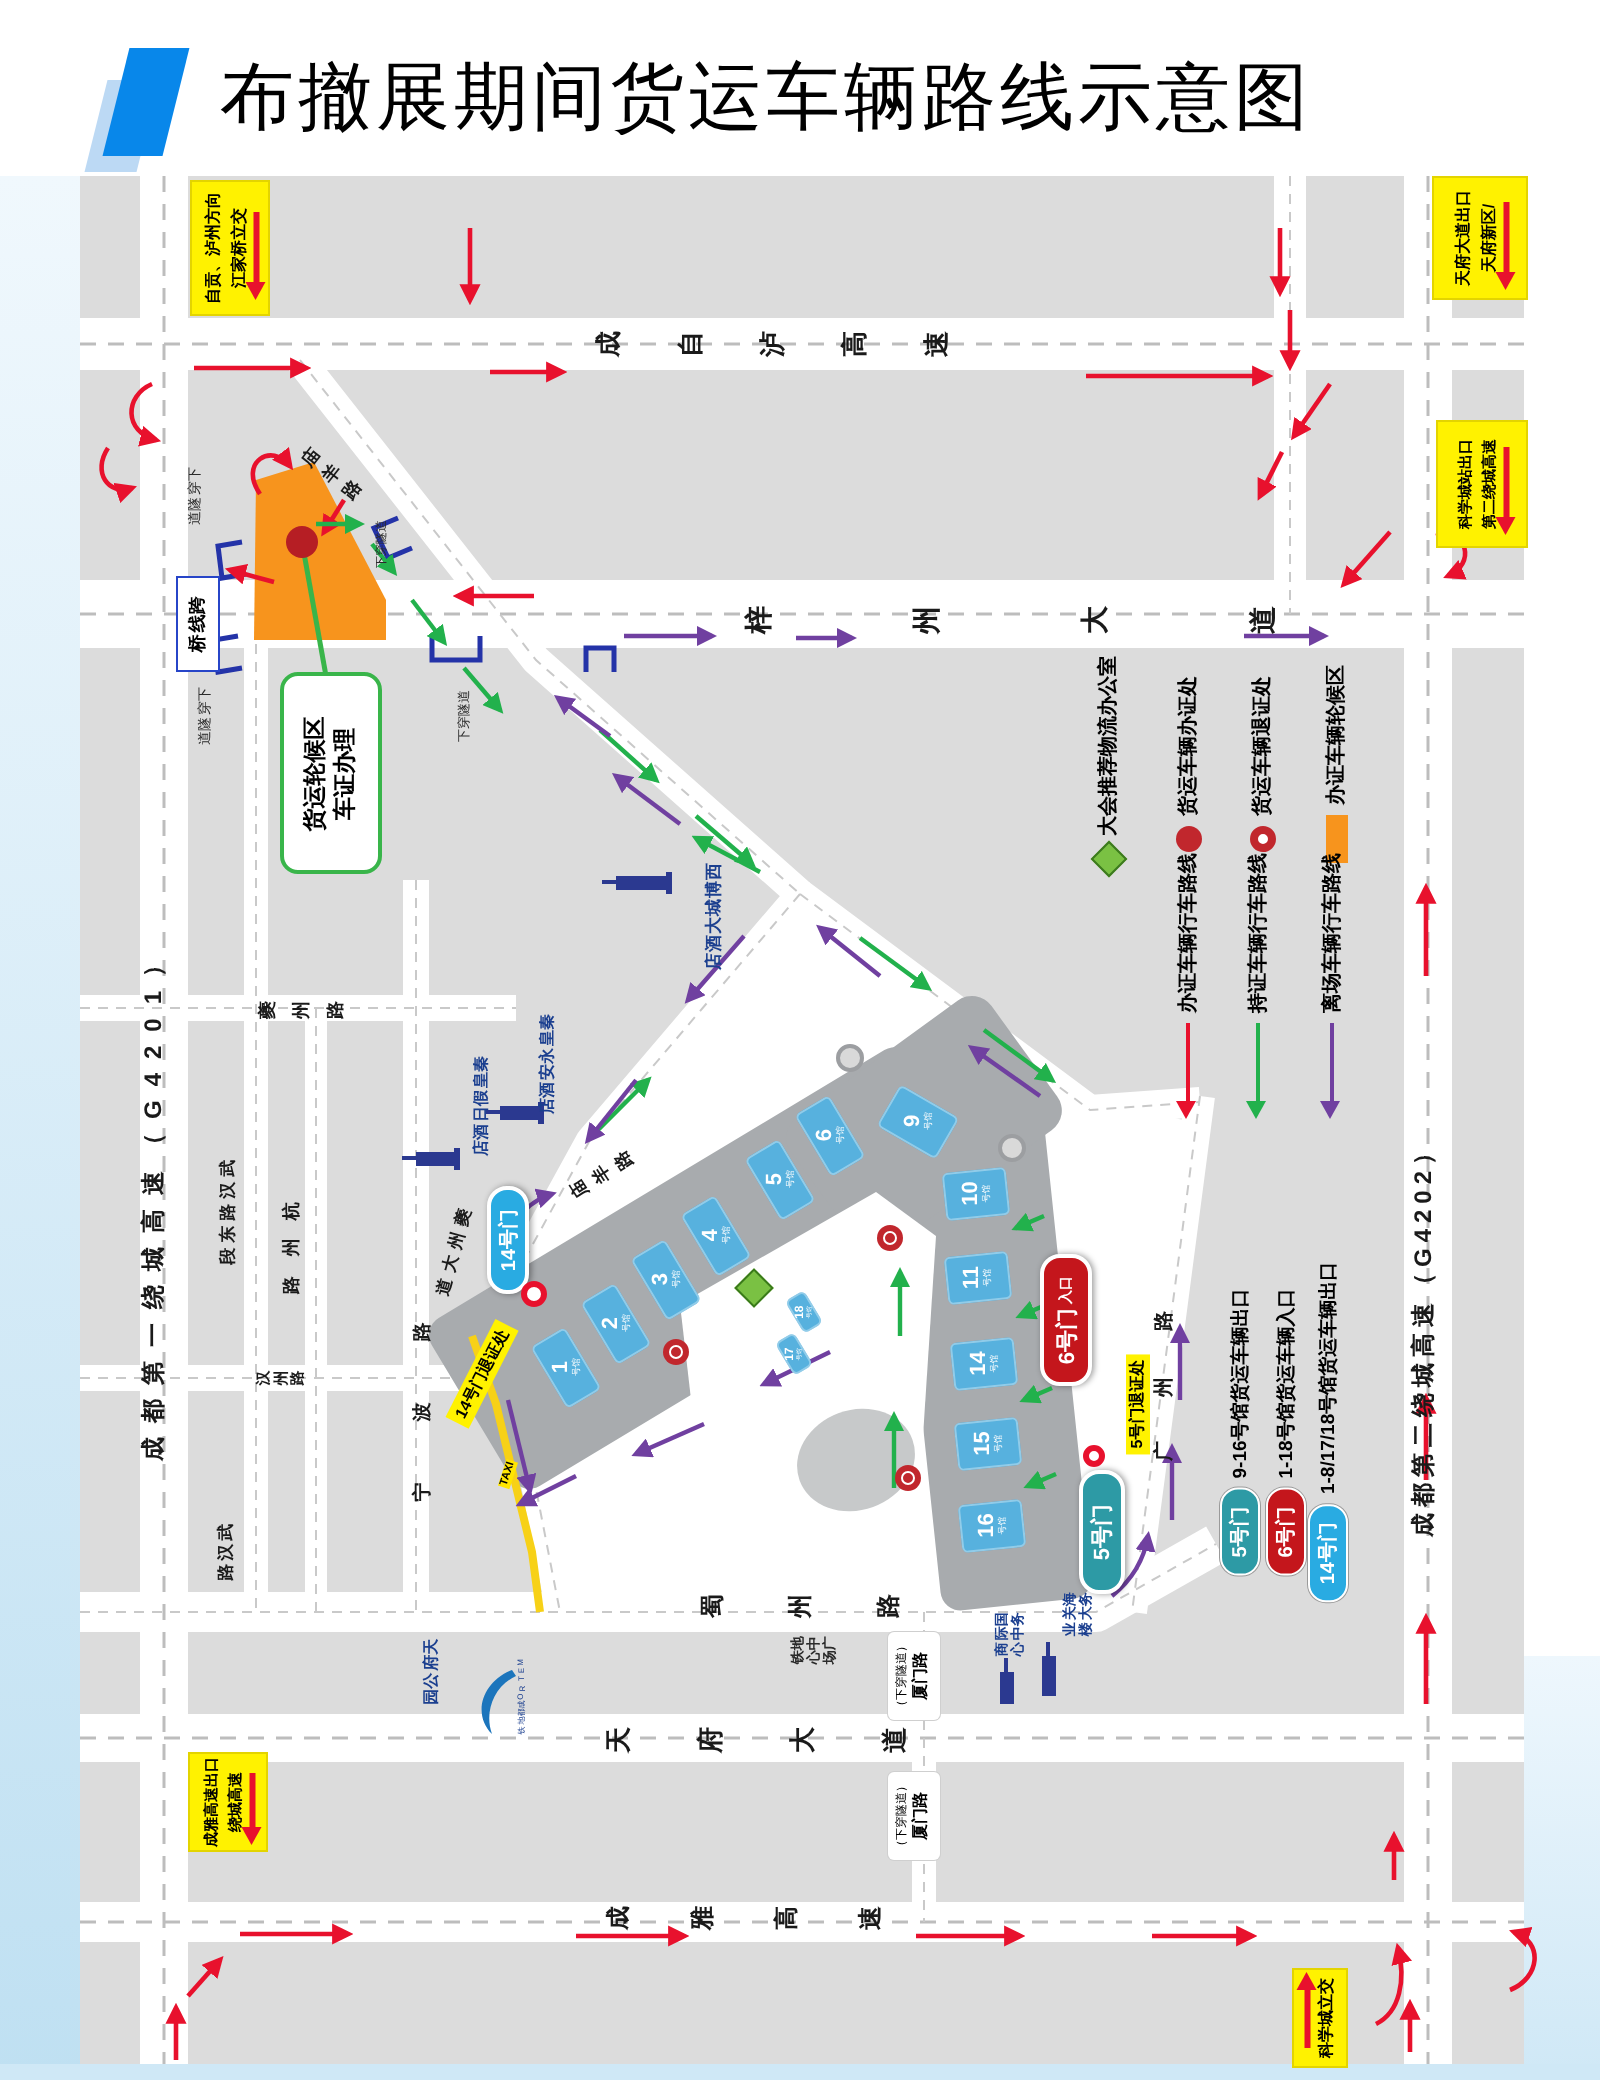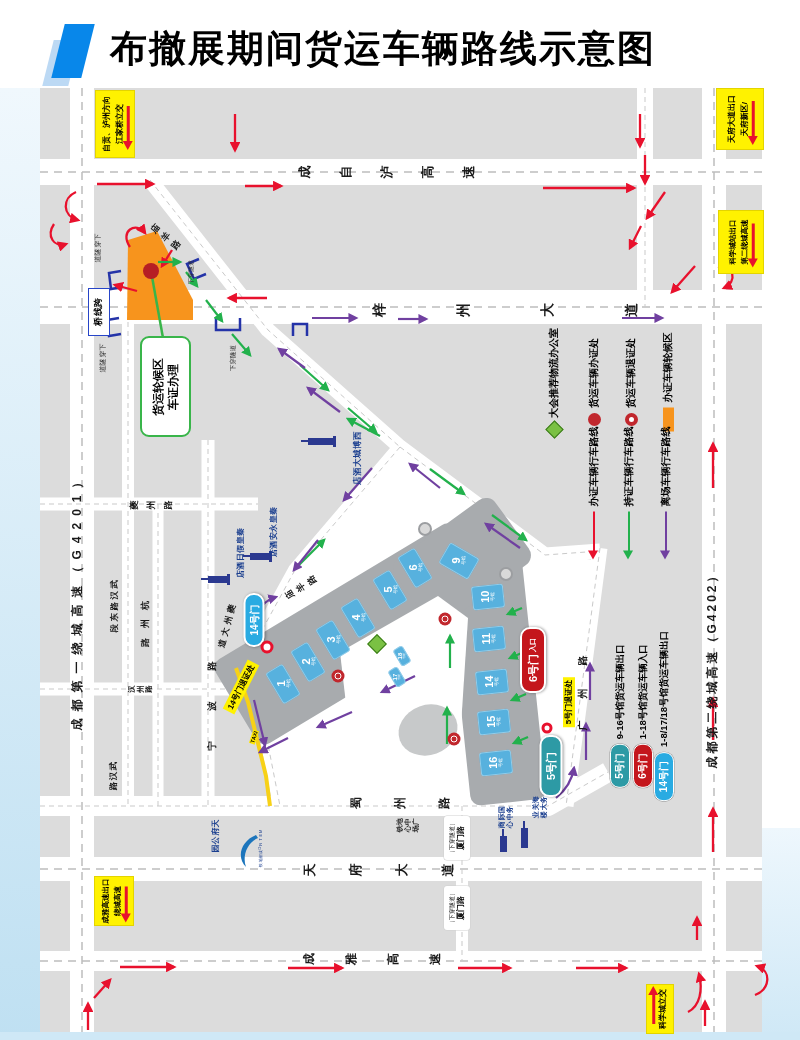--- a/index.html
+++ b/index.html
@@ -6,21 +6,21 @@
   #root{position:relative;width:800px;height:1040px;overflow:hidden;background:#fff;
         font-family:"Liberation Sans","DejaVu Sans",sans-serif;color:#000;}
   .abs{position:absolute;}
   
   .strip-l{left:0;top:88px;width:40px;height:952px;background:linear-gradient(180deg,#f0f8fd,#bfe0f2);}
   .strip-r{left:762px;top:828px;width:38px;height:212px;background:linear-gradient(180deg,#eef7fd,#cfe8f6);}
   .strip-b{left:0;top:1032px;width:800px;height:8px;background:#cfe8f6;}
   
   .logo-back{left:48px;top:40px;width:26px;height:46px;background:#bcd9f4;transform:skewX(-14deg);}
   .logo-front{left:58px;top:24px;width:30px;height:54px;background:#0887ea;transform:skewX(-14deg);}
-  .title{left:110px;top:24px;font-size:37px;font-weight:700;letter-spacing:2px;white-space:nowrap;}
+  .title{left:110px;top:24px;font-size:37px;font-weight:400;letter-spacing:2px;white-space:nowrap;}
   
   .cc{transform:translate(-50%,-50%);}
   .r90x{position:absolute;transform:translate(-50%,-50%) rotate(-90deg);white-space:nowrap;
         display:flex;flex-direction:column;align-items:center;line-height:1.25;}
   .vcol{position:absolute;display:flex;flex-direction:column;align-items:center;transform:translate(-50%,-50%);}
   .vcol>span{transform:rotate(-90deg);display:block;line-height:1.05;}
   .vcolr{position:absolute;display:flex;flex-direction:column-reverse;align-items:center;transform:translate(-50%,-50%);}
   .vcolr>span{transform:rotate(-90deg);display:block;line-height:1.05;}
   .hrow{position:absolute;display:flex;flex-direction:row;align-items:center;transform:translate(-50%,-50%);}
   .hrow>span{transform:rotate(-90deg);display:inline-block;line-height:1;}

